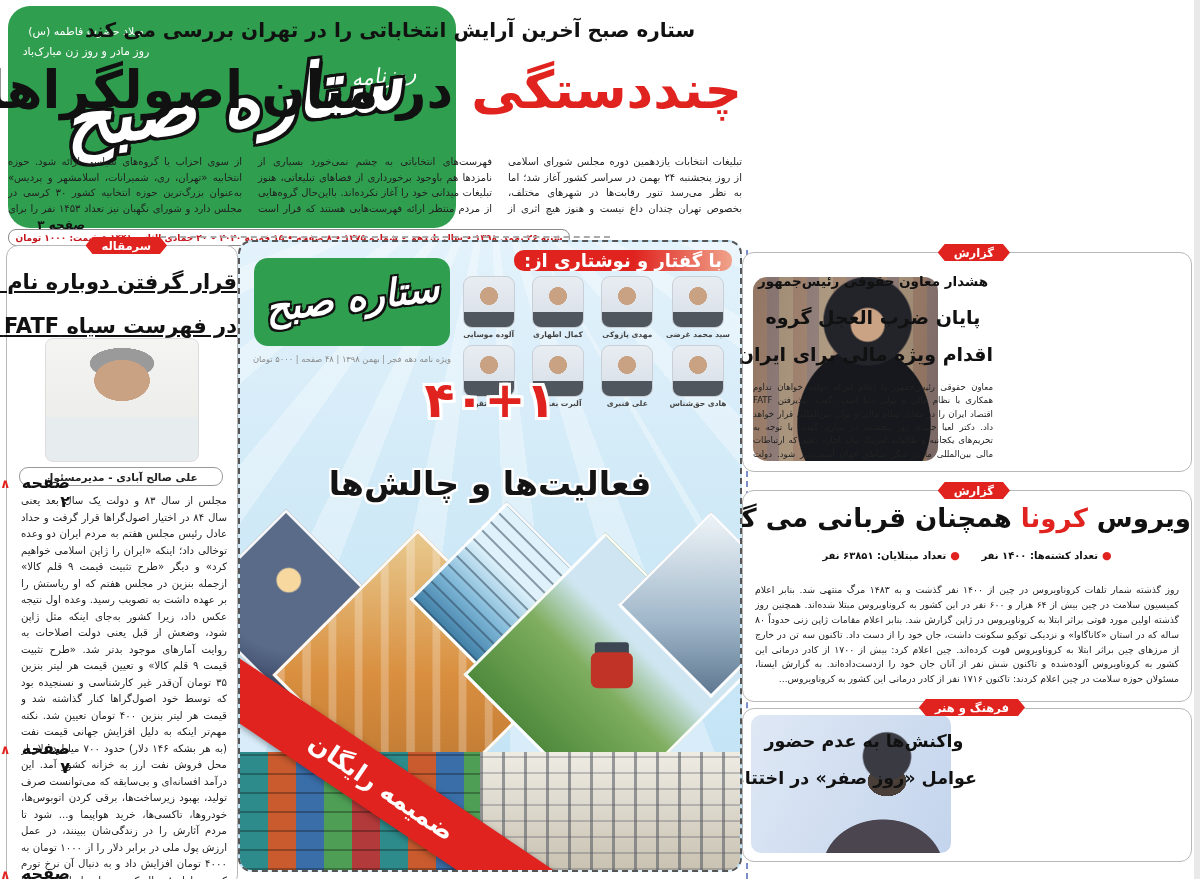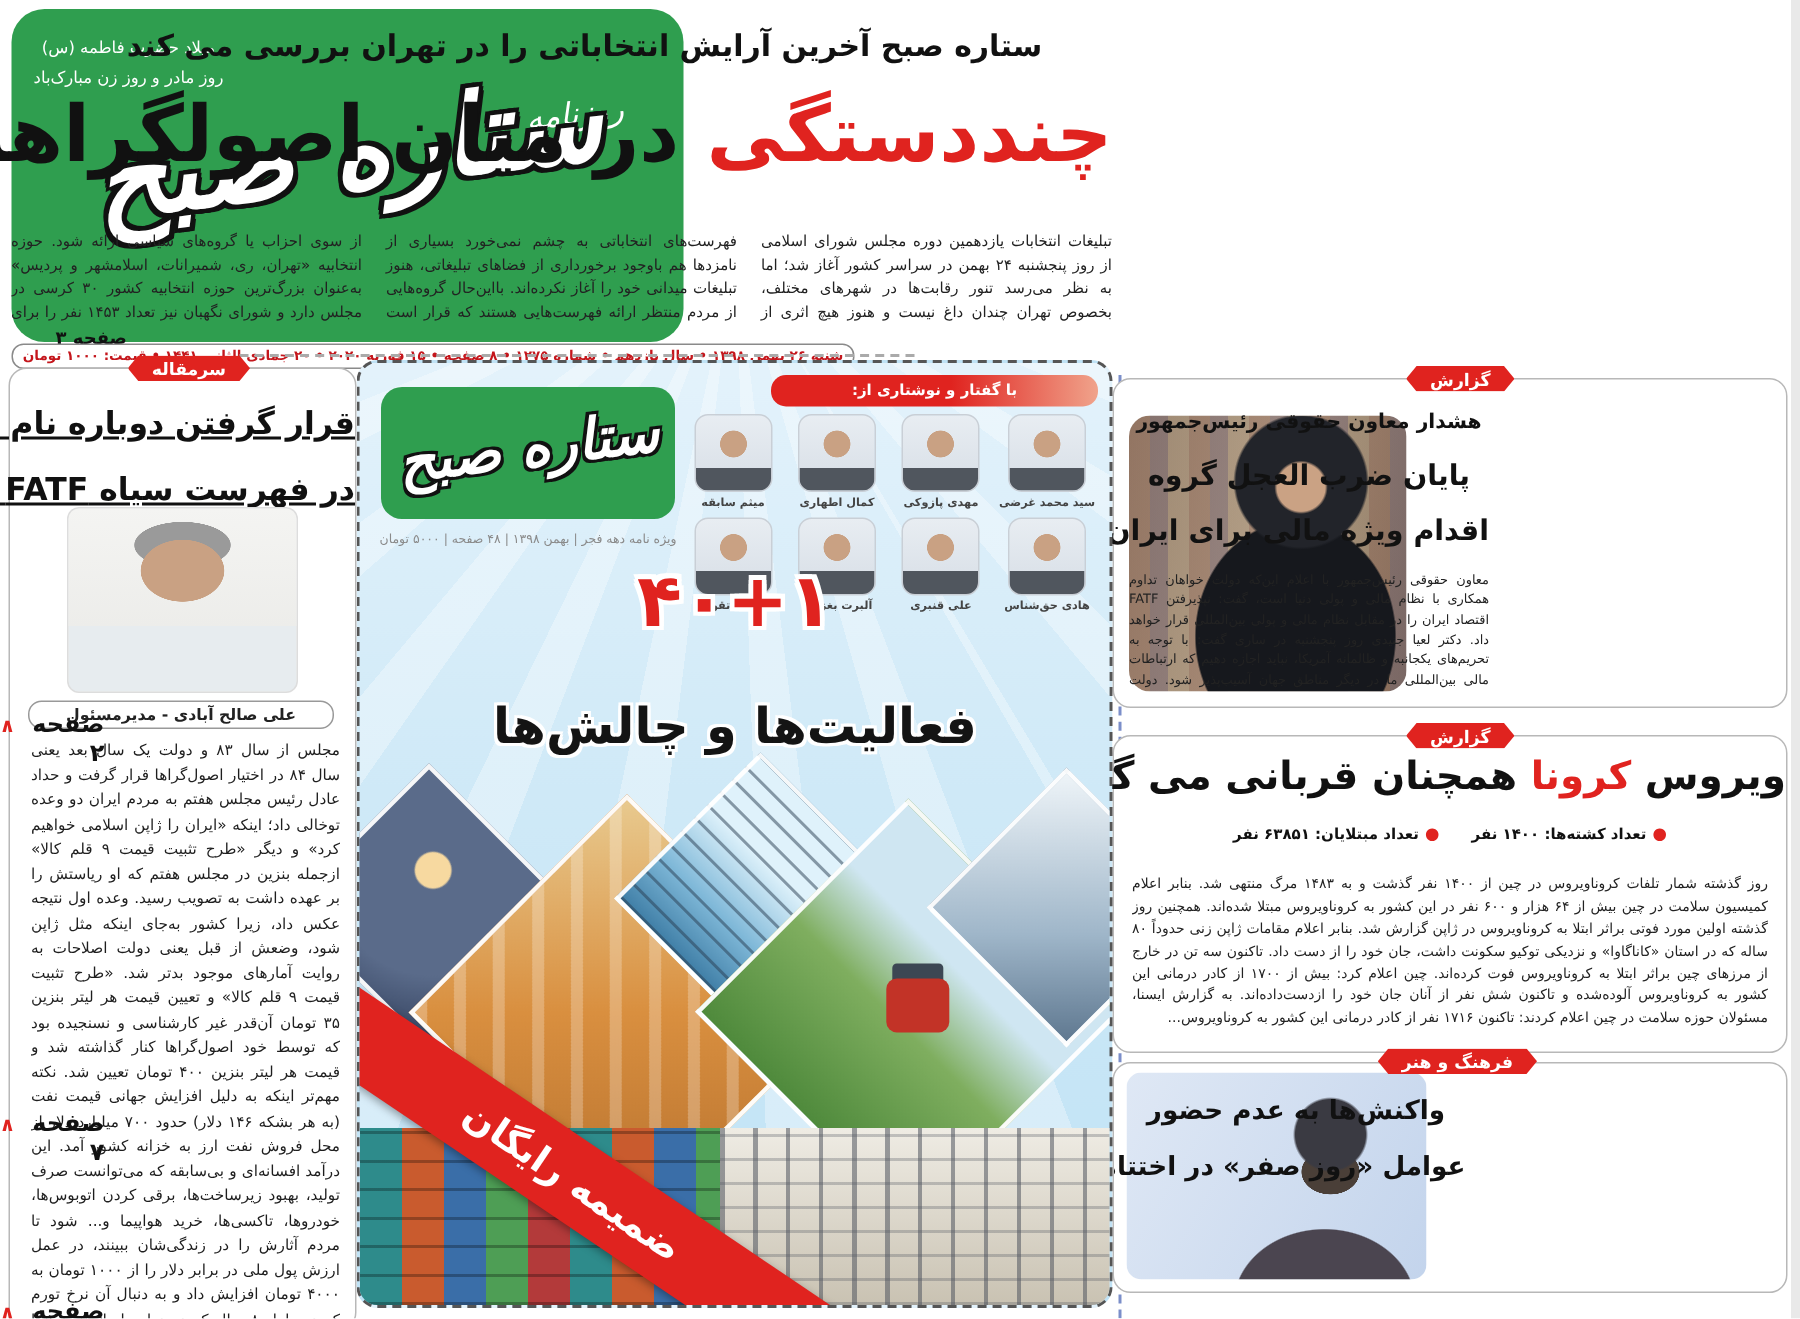--- a/index.html
+++ b/index.html
@@ -105,21 +105,21 @@
     right:458px; top:240px; width:500px; height:628px;
     border:2px dashed #555; border-radius:14px; overflow:hidden;
     background:linear-gradient(180deg,#e3f2fb 0%, #cfe9f7 45%, #bfe2f5 100%);
   }
   #mag-rays { position:absolute; inset:0;
     background:repeating-conic-gradient(from 150deg at 50% -12%, rgba(255,255,255,0) 0 9deg, rgba(255,255,255,.5) 9deg 14deg);
     opacity:.65; }
   #mag-banner {
     position:absolute; right:8px; top:8px; width:218px; height:21px; border-radius:10px;
     background:linear-gradient(270deg, #f0a38b, var(--accent-red) 45%);
-    color:#fff; font-size:10px; font-weight:bold;
+    color:#fff; font-size:18px; font-weight:bold;
     display:flex; align-items:center; justify-content:center;
   }
   #mag-logo {
     position:absolute; left:14px; top:16px; width:196px; height:88px; border-radius:14px;
     background:var(--brand-green); overflow:hidden;
   }
   #mag-logo .mini-calligraphy {
     position:absolute; left:0; top:18px; width:100%; text-align:center;
     color:#fff; font-size:38px; font-weight:bold; font-style:italic; transform:rotate(-7deg);
     text-shadow:-2px -2px 0 #111,2px -2px 0 #111,-2px 2px 0 #111,2px 2px 0 #111;
@@ -298,21 +298,21 @@
       <div class="contrib">
           <div class="pface"></div>
           <div class="pname">مهدی پازوکی</div>
         </div>
       <div class="contrib">
           <div class="pface"></div>
           <div class="pname">کمال اطهاری</div>
         </div>
       <div class="contrib">
           <div class="pface"></div>
-          <div class="pname">میثم سابقه</div>
+          <div class="pname">آلوده موسایی</div>
         </div>
       <div class="contrib">
           <div class="pface"></div>
           <div class="pname">هادی حق‌شناس</div>
         </div>
       <div class="contrib">
           <div class="pface"></div>
           <div class="pname">علی قنبری</div>
         </div>
       <div class="contrib">

